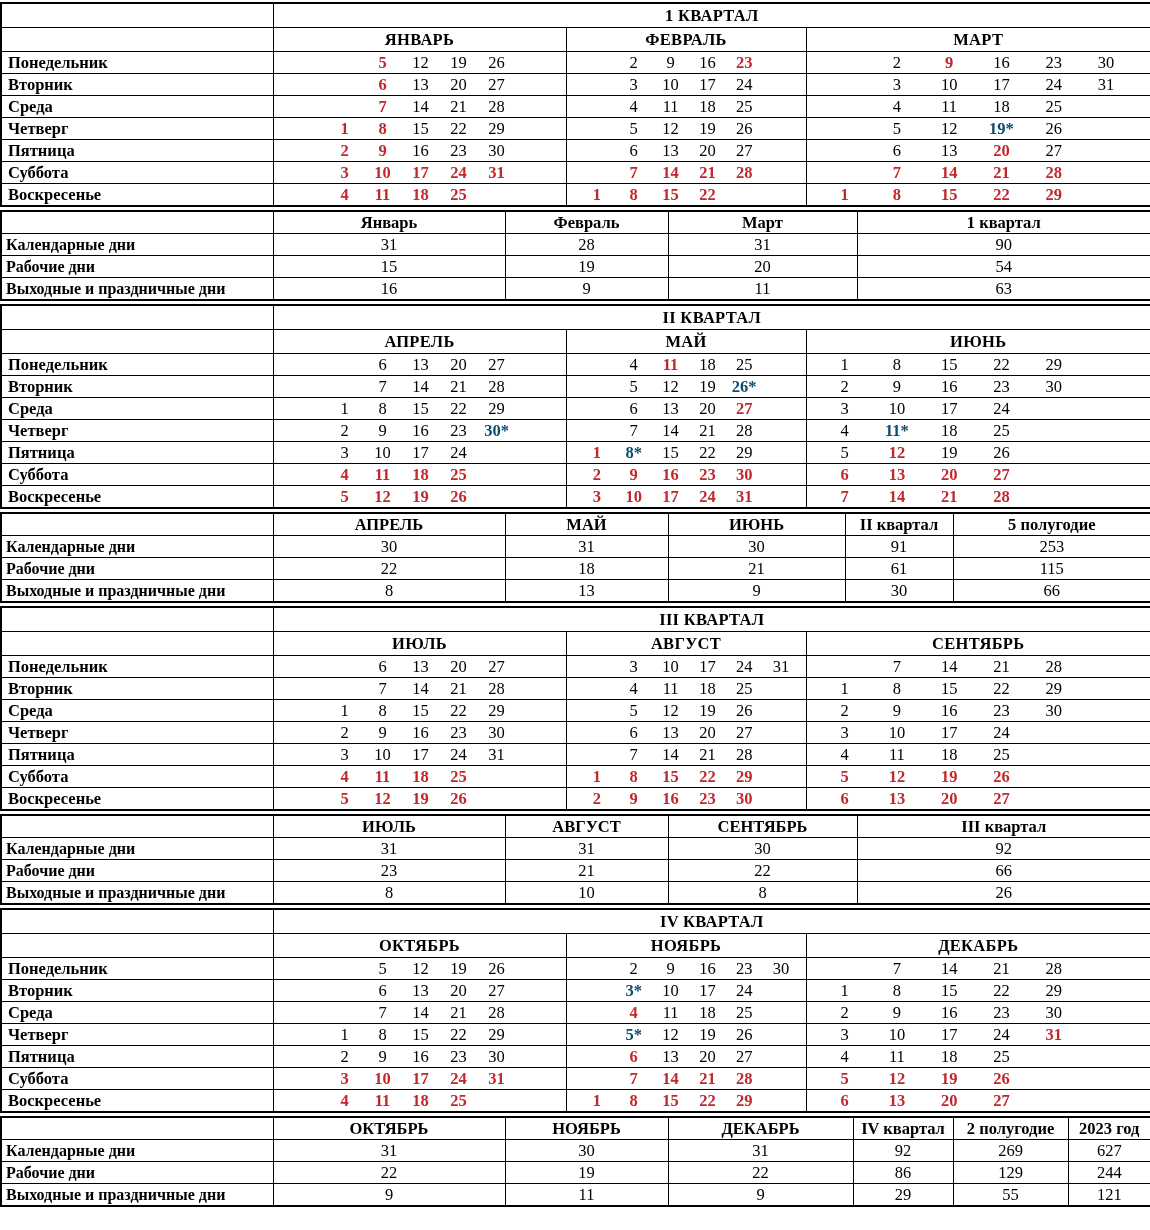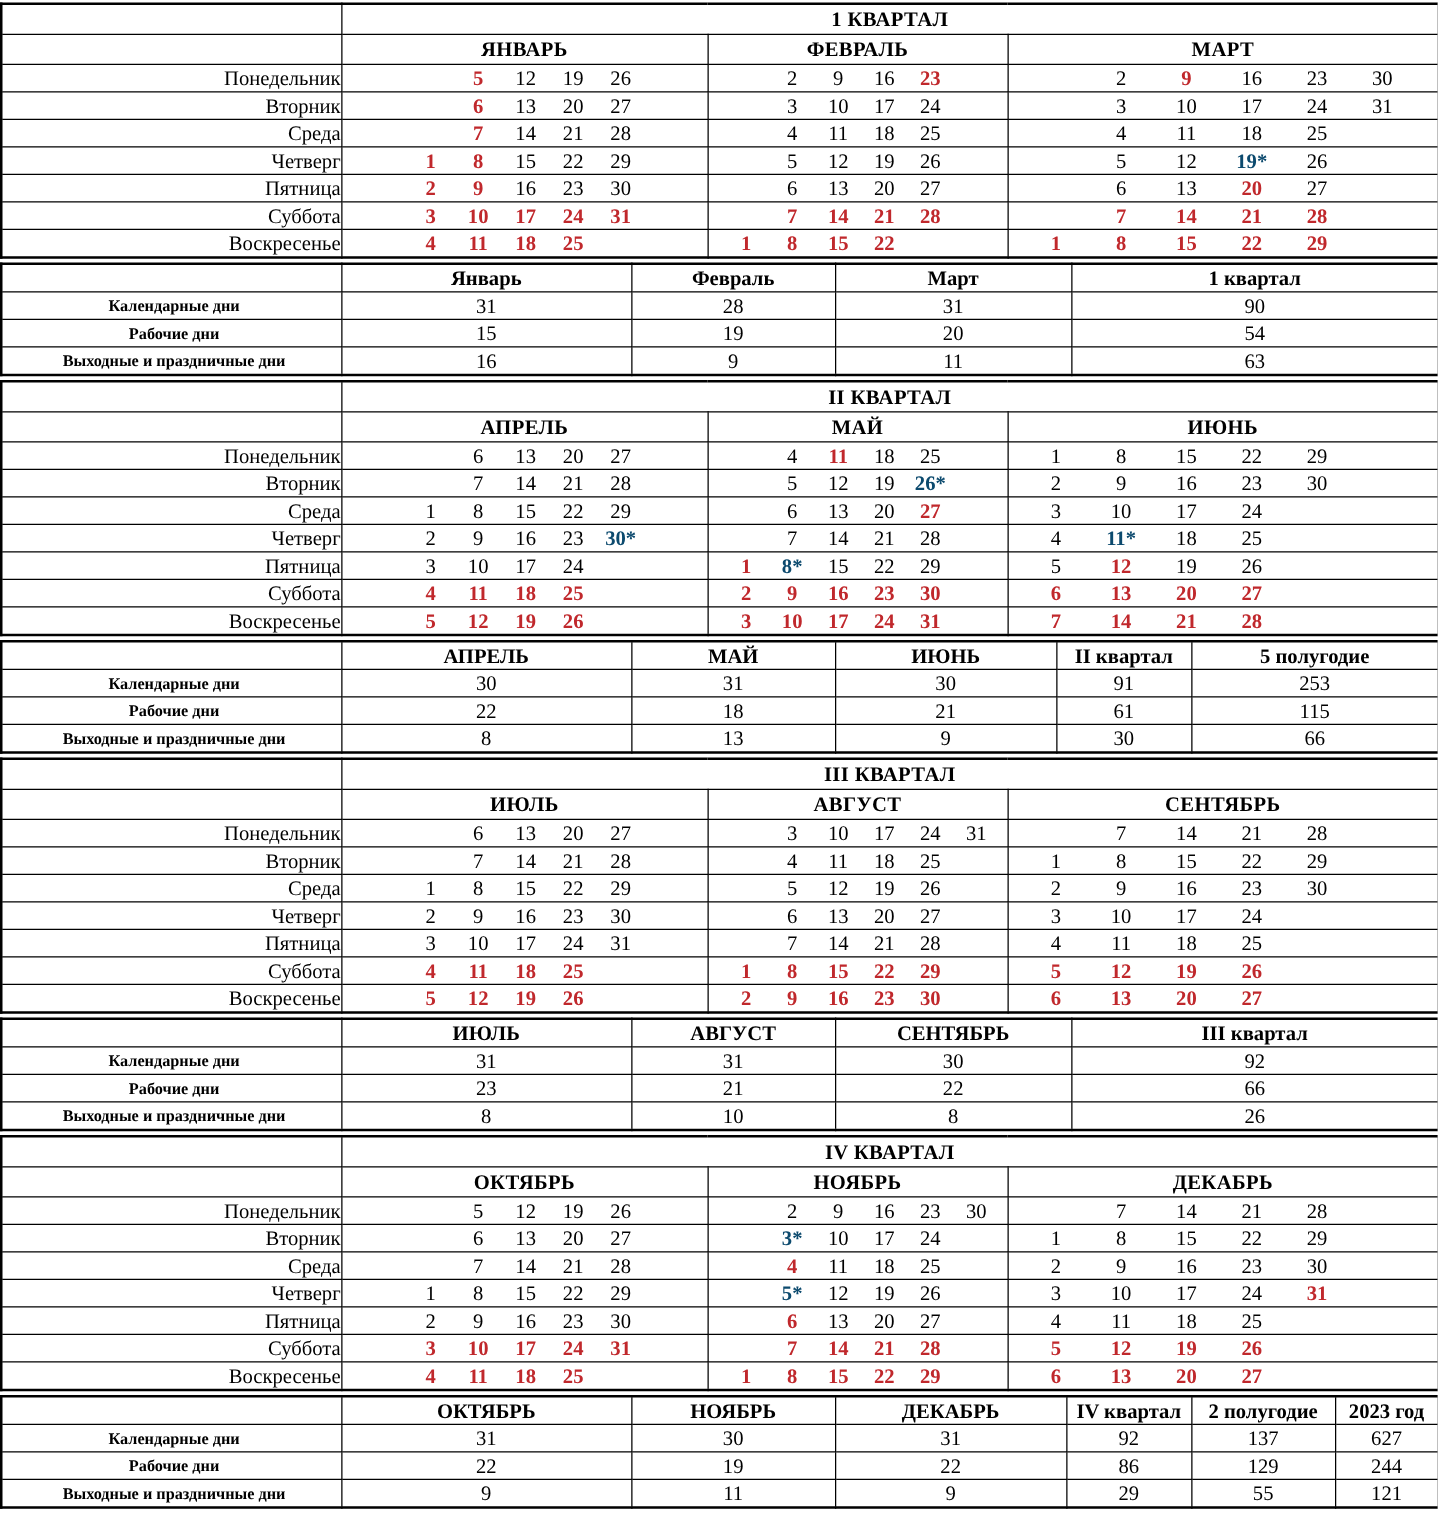--- a/index.html
+++ b/index.html
@@ -28,42 +28,42 @@
   table.cal{margin:0;}
   tr.trow td{height:23px;}
   td.qtitle{
     text-align:center;font-weight:bold;font-size:16.5px;letter-spacing:.3px;
   }
   td.mname{
     text-align:center;font-weight:bold;font-size:16.5px;letter-spacing:.3px;
   }
   td.blank{background:#fff;}
   td.wlabel{
-    font-weight:normal;font-size:16.5px;padding-left:6px;text-align:right;
+    font-weight:bold;font-size:16.5px;padding-left:6px;text-align:left;
   }
   .dgrid{
     display:grid;
     grid-template-columns:repeat(6,1fr);
     align-items:center;
     height:100%;
   }
   td.m1 .dgrid{padding:0 12px 0 52px;}
   td.m2 .dgrid{padding:0 6px 0 12px;}
   td.m3 .dgrid{padding:0 18px 0 12px;}
   span.day{
     text-align:center;font-size:16.5px;line-height:21px;color:#000;
   }
   span.day.r{color:#c0282c;font-weight:bold;}
   span.day.b{color:#0c4a6e;font-weight:bold;}
   td.noborder{border:none;background:#fff;}
   td.shead{
     text-align:center;font-weight:bold;font-size:16.5px;
   }
   td.slabel{
-    font-weight:bold;font-size:13px;padding-left:4px;text-align:center;
+    font-weight:bold;font-size:16px;padding-left:4px;text-align:left;
   }
   td.sval{
     text-align:center;font-size:16.5px;
   }
 </style>
 </head>
 <body>
 
 <div id="calendar-root">
     <table class="cal">
@@ -1211,21 +1211,21 @@
           <td class="shead">IV квартал</td>
           <td class="shead">2 полугодие</td>
           <td class="shead">2023 год</td>
         </tr>
         <tr>
           <td class="slabel">Календарные дни</td>
           <td class="sval">31</td>
           <td class="sval">30</td>
           <td class="sval">31</td>
           <td class="sval">92</td>
-          <td class="sval">137</td>
+          <td class="sval">269</td>
           <td class="sval">627</td>
         </tr>
         <tr>
           <td class="slabel">Рабочие дни</td>
           <td class="sval">22</td>
           <td class="sval">19</td>
           <td class="sval">22</td>
           <td class="sval">86</td>
           <td class="sval">129</td>
           <td class="sval">244</td>

